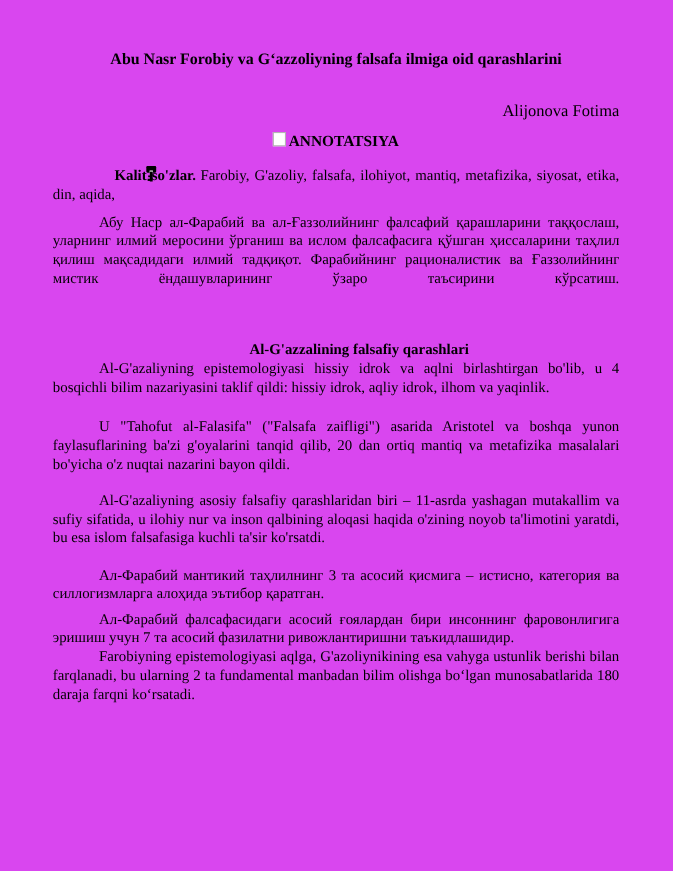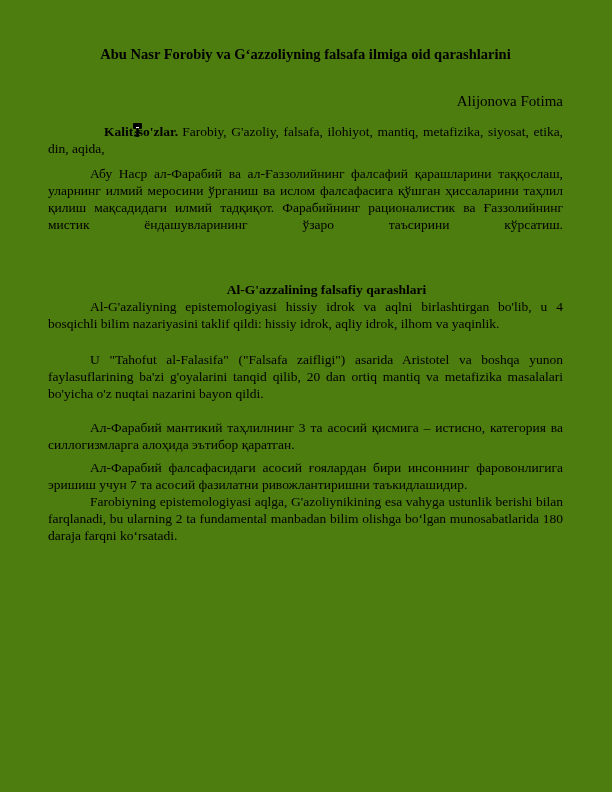--- a/index.html
+++ b/index.html
@@ -6,21 +6,21 @@
   body {
     width: 612px; height: 792px;
     font-family: "Liberation Serif", "DejaVu Serif", serif;
     color: #000;
     overflow: hidden;
   }
   .page {
     box-sizing: border-box;
     width: 612px; height: 792px;
     padding: 46px 49px 0 48px;
-    background: #4d7c0f;
+    background: #d946ef;
   }
   .title {
     font-size: 14.5px; line-height: 17px; font-weight: bold;
     text-align: center; margin: 0;
   }
   .author {
     font-size: 15px; line-height: 17px; font-weight: normal;
     text-align: right; margin: 30px 0 0 0;
   }
   .annot-head {
@@ -58,33 +58,35 @@
 </style>
 </head>
 <body>
 
 <div class="page">
 
   <h1 class="title">Abu Nasr Forobiy va Gʻazzoliyning falsafa ilmiga oid qarashlarini</h1>
 
   <p class="author">Alijonova Fotima</p>
 
+  <p class="annot-head"><span class="tofu"></span><span>ANNOTATSIYA</span></p>
 
   <p class="para keywords mt13"><span class="key-icon"><svg width="11" height="15" viewBox="0 0 11 15" xmlns="http://www.w3.org/2000/svg">
           <rect x="1" y="0" width="9" height="6" rx="1" fill="#000"></rect>
           <rect x="4" y="4" width="3" height="2" fill="#fff"></rect>
           <rect x="4.2" y="5" width="2.6" height="9" fill="#000"></rect>
           <rect x="2.2" y="11.5" width="2.2" height="2" fill="#000"></rect>
           <rect x="2.7" y="8.5" width="1.7" height="1.6" fill="#000"></rect>
         </svg></span><b>Kalit so'zlar.</b><span>Farobiy, G'azoliy, falsafa, ilohiyot, mantiq, metafizika, siyosat, etika, din, aqida,</span></p>
 
   <p class="para force-last mt8">Абу Наср ал-Фарабий ва ал-Ғаззолийнинг фалсафий қарашларини таққослаш, уларнинг илмий меросини ўрганиш ва ислом фалсафасига қўшган ҳиссаларини таҳлил қилиш мақсадидаги илмий тадқиқот. Фарабийнинг рационалистик ва Ғаззолийнинг мистик ёндашувларининг ўзаро таъсирини кўрсатиш.</p>
 
   <h2 class="heading mt48">Al-G'azzalining falsafiy qarashlari</h2>
   <p class="para">Al-G'azaliyning epistemologiyasi hissiy idrok va aqlni birlashtirgan bo'lib, u 4 bosqichli bilim nazariyasini taklif qildi: hissiy idrok, aqliy idrok, ilhom va yaqinlik.</p>
   <p class="para mt19">U "Tahofut al-Falasifa" ("Falsafa zaifligi") asarida Aristotel va boshqa yunon faylasuflarining ba'zi g'oyalarini tanqid qilib, 20 dan ortiq mantiq va metafizika masalalari bo'yicha o'z nuqtai nazarini bayon qildi.</p>
+  <p class="para mt16">Al-G'azaliyning asosiy falsafiy qarashlaridan biri – 11-asrda yashagan mutakallim va sufiy sifatida, u ilohiy nur va inson qalbining aloqasi haqida o'zining noyob ta'limotini yaratdi, bu esa islom falsafasiga kuchli ta'sir ko'rsatdi.</p>
 
   <p class="para mt17">Ал-Фарабий мантикий таҳлилнинг 3 та асосий қисмига – истисно, категория ва силлогизмларга алоҳида эътибор қаратган.</p>
   <p class="para mt18">Ал-Фарабий фалсафасидаги асосий ғоялардан бири инсоннинг фаровонлигига эришиш учун 7 та асосий фазилатни ривожлантиришни таъкидлашидир.</p>
 
   <p class="para">Farobiyning epistemologiyasi aqlga, G'azoliynikining esa vahyga ustunlik berishi bilan farqlanadi, bu ularning 2 ta fundamental manbadan bilim olishga boʻlgan munosabatlarida 180 daraja farqni koʻrsatadi.</p>
 
 </div>
 
 </body></html>

